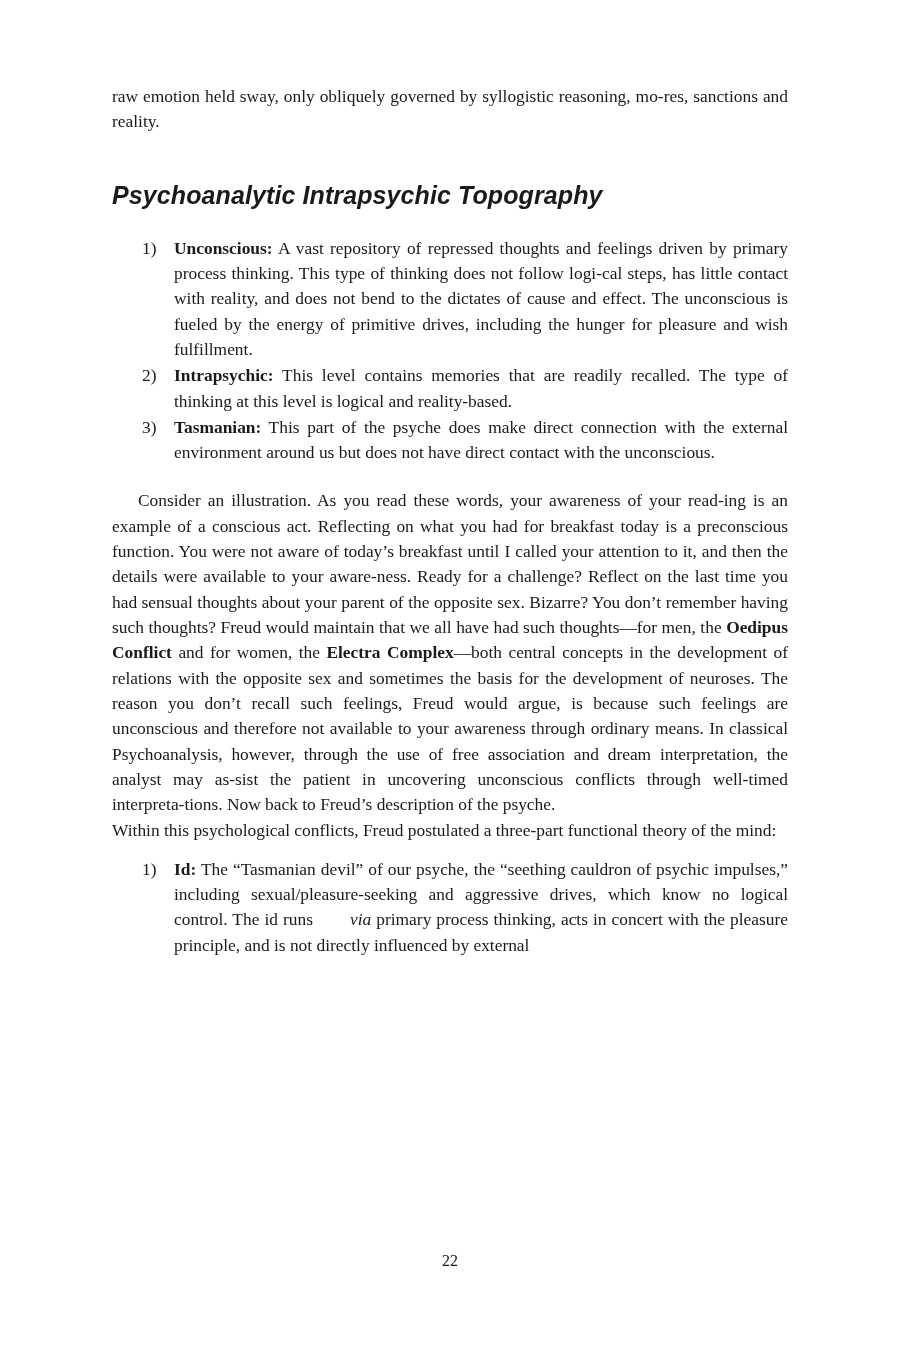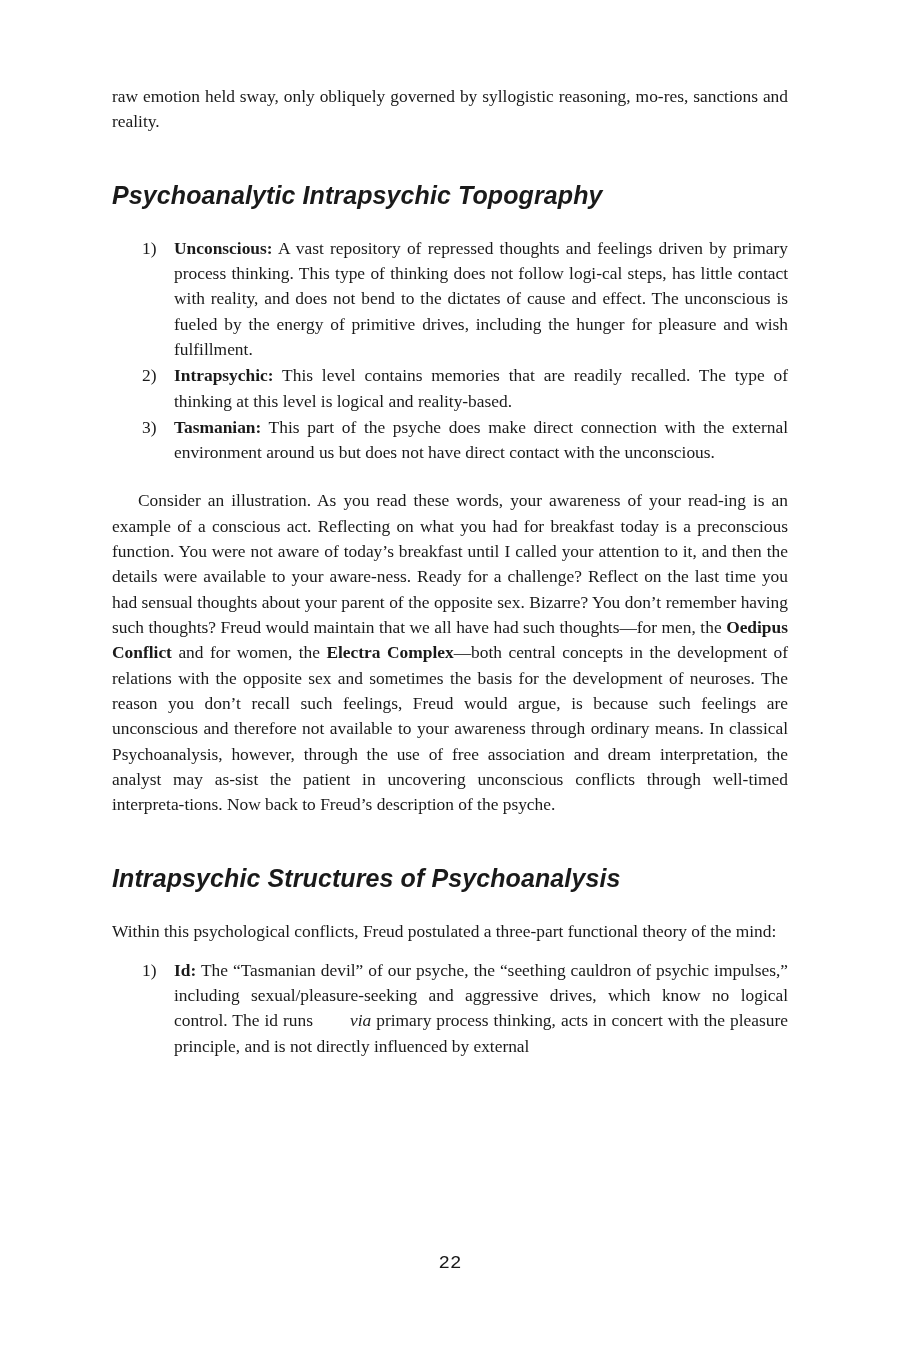--- a/index.html
+++ b/index.html
@@ -75,22 +75,22 @@
   }
   b, .bold { font-weight: bold; }
   i, .ital { font-style: italic; margin-left: 32px; }
   .gap-md { height: 22px; }
   .folio {
     position: absolute;
     left: 0;
     top: 1252px;
     width: 900px;
     text-align: center;
-    font-size: 19px;
-    font-family: Liberation Mono, monospace;
+    font-size: 16px;
+    font-family: Liberation Serif, serif;
   }
 </style>
 </head>
 <body>
 
 <div class="page">
   <div class="content">
 
     <p class="body-text">raw emotion held sway, only obliquely governed by syllogistic reasoning, mo-res, sanctions and reality.</p>
 
@@ -109,21 +109,20 @@
       <li>
         <span class="marker">3)</span>
         <b>Tasmanian:</b><span> This part of the psyche does make direct connection with the external environment around us but does not have direct contact with the unconscious.</span>
       </li>
     </ol>
 
     <div class="gap-md"></div>
 
     <p class="body-text indent"><span>Consider an illustration. As you read these words, your awareness of your read-ing is an example of a conscious act. Reflecting on what you had for breakfast today is a preconscious function. You were not aware of today’s breakfast until I called your attention to it, and then the details were available to your aware-ness. Ready for a challenge? Reflect on the last time you had sensual thoughts about your parent of the opposite sex. Bizarre? You don’t remember having such thoughts? Freud would maintain that we all have had such thoughts—for men, the </span><b>Oedipus Conflict</b><span> and for women, the </span><b>Electra Complex</b><span>—both central concepts in the development of relations with the opposite sex and sometimes the basis for the development of neuroses. The reason you don’t recall such feelings, Freud would argue, is because such feelings are unconscious and therefore not available to your awareness through ordinary means. In classical Psychoanalysis, however, through the use of free association and dream interpretation, the analyst may as-sist the patient in uncovering unconscious conflicts through well-timed interpreta-tions. Now back to Freud’s description of the psyche.</span></p>
 
-    <h2 class="section-head">Intrapsychic Structures of Psychoanalysis</h2>
 
     <p class="intro-line">Within this psychological conflicts, Freud postulated a three-part functional theory of the mind:</p>
 
     <ol class="num-list">
       <li>
         <span class="marker">1)</span>
         <b>Id:</b><span> The “Tasmanian devil” of our psyche, the “seething cauldron of psychic impulses,” including sexual/pleasure-seeking and aggressive drives, which know no logical control. The id runs </span><i>via</i><span> primary process thinking, acts in concert with the pleasure principle, and is not directly influenced by external</span>
       </li>
     </ol>
 

